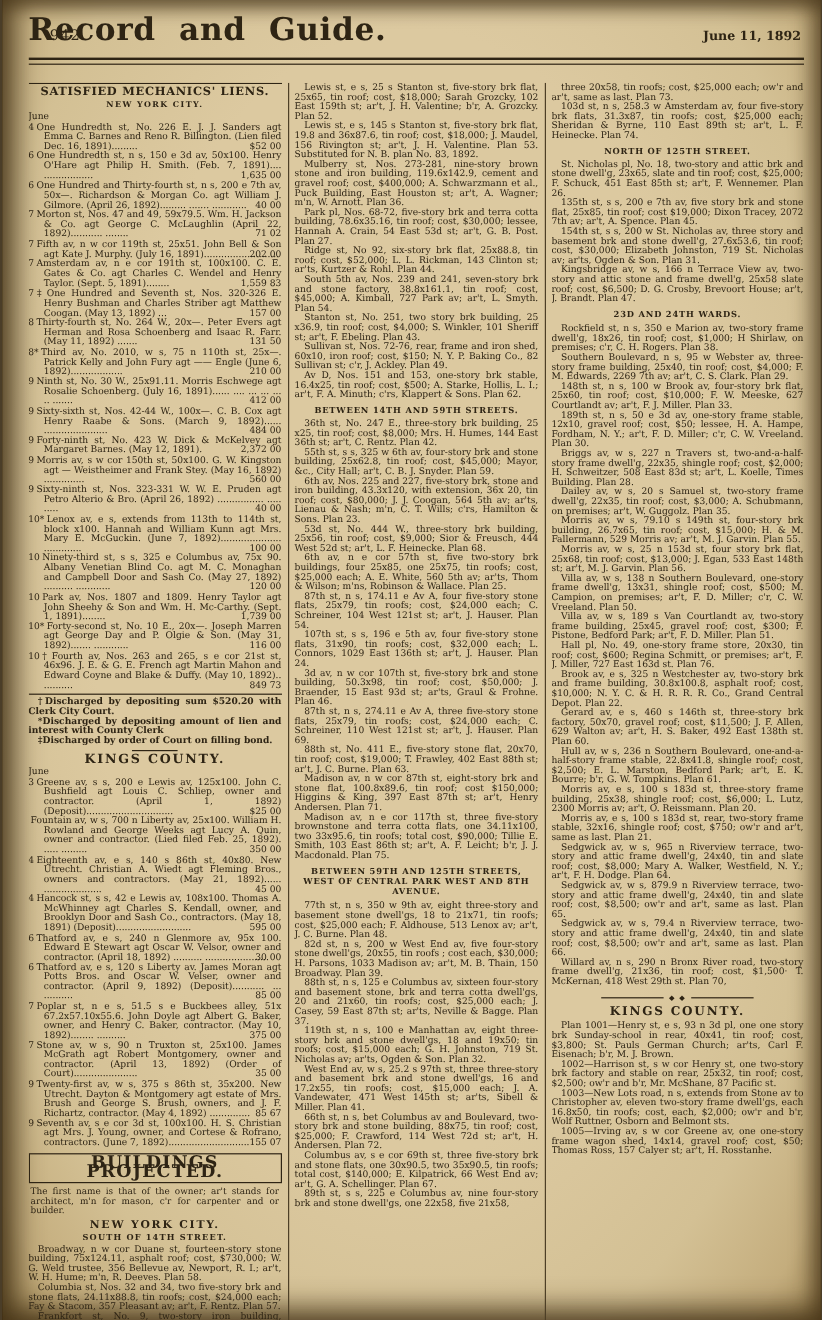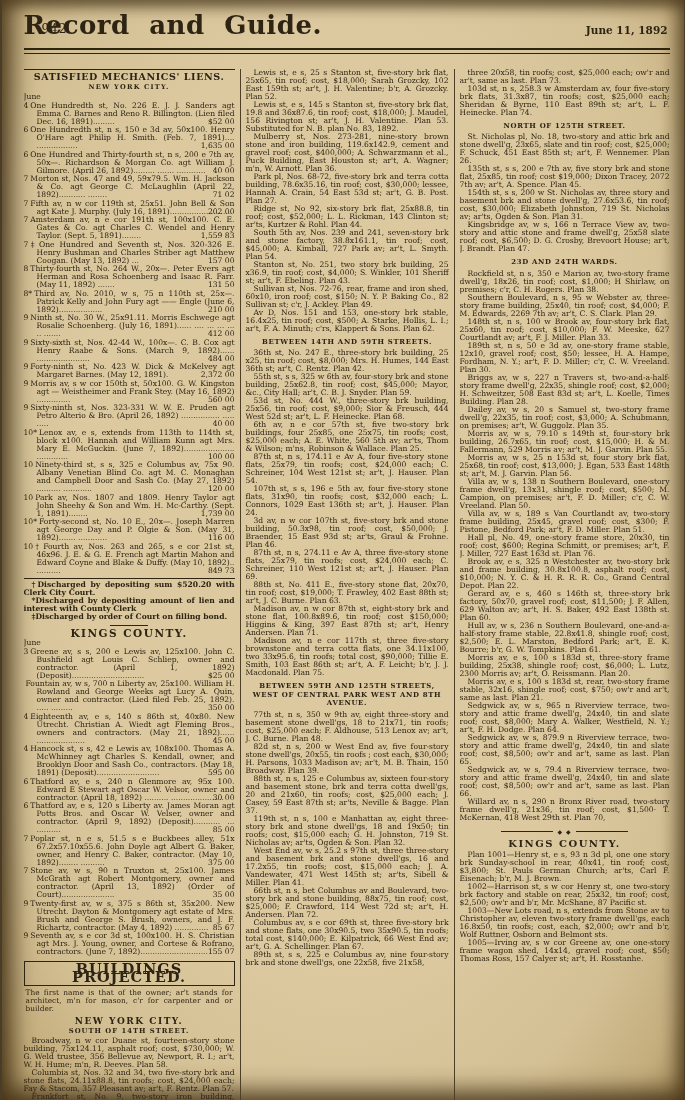--- a/index.html
+++ b/index.html
@@ -148,20 +148,21 @@
           <div class="blk t-p"><span class="btext">Mulberry st, Nos. 273-281, nine-story brown stone and iron building, 119.6x142.9, cement and gravel roof; cost, $400,000; A. Schwarzmann et al., Puck Building, East Houston st; ar't, A. Wagner; m'n, W. Arnott.  Plan 36.</span></div>
           <div class="blk t-p"><span class="btext">Park pl, Nos. 68-72, five-story brk and terra cotta building, 78.6x35.16, tin roof; cost, $30,000; lessee, Hannah A. Crain, 54 East 53d st; ar't, G. B. Post.  Plan 27.</span></div>
           <div class="blk t-p"><span class="btext">Ridge st, No 92, six-story brk flat, 25x88.8, tin roof; cost, $52,000; L. L. Rickman, 143 Clinton st; ar'ts, Kurtzer &amp; Rohl.  Plan 44.</span></div>
           <div class="blk t-p"><span class="btext">South 5th av, Nos. 239 and 241, seven-story brk and stone factory, 38.8x161.1, tin roof; cost, $45,000; A. Kimball, 727 Park av; ar't, L. Smyth.  Plan 54.</span></div>
           <div class="blk t-p"><span class="btext">Stanton st, No. 251, two story brk building, 25 x36.9, tin roof; cost, $4,000; S. Winkler, 101 Sheriff st; ar't, F. Ebeling.  Plan 43.</span></div>
           <div class="blk t-p"><span class="btext">Sullivan st, Nos. 72-76, rear, frame and iron shed, 60x10, iron roof; cost, $150; N. Y. P. Baking Co., 82 Sullivan st; c'r, J. Ackley.  Plan 49.</span></div>
           <div class="blk t-p"><span class="btext">Av D, Nos. 151 and 153, one-story brk stable, 16.4x25, tin roof; cost, $500; A. Starke, Hollis, L. I.; ar't, F. A. Minuth; c'rs, Klappert &amp; Sons. Plan 62.</span></div>
           <div class="blk t-h"><span class="btext">BETWEEN 14TH AND 59TH STREETS.</span></div>
           <div class="blk t-p"><span class="btext">36th st, No. 247 E., three-story brk building, 25 x25, tin roof; cost, $8,000; Mrs. H. Humes, 144 East 36th st; ar't, C. Rentz.  Plan 42.</span></div>
           <div class="blk t-p"><span class="btext">55th st, s s, 325 w 6th av, four-story brk and stone building, 25x62.8, tin roof; cost, $45,000; Mayor, &amp;c., City Hall; ar't, C. B. J. Snyder. Plan 59.</span></div>
+          <div class="blk t-p"><span class="btext">6th av, Nos. 225 and 227, five-story brk, stone and iron building, 43.3x120, with extension, 36x 20, tin roof; cost, $80,000; J. J. Coogan, 564 5th av; ar'ts, Lienau &amp; Nash; m'n, C. T. Wills; c'rs, Hamilton &amp; Sons.  Plan 23.</span></div>
           <div class="blk t-p"><span class="btext">53d st, No. 444 W., three-story brk building, 25x56, tin roof; cost, $9,000; Sior &amp; Freusch, 444 West 52d st; ar't, L. F. Heinecke.  Plan 68.</span></div>
           <div class="blk t-p"><span class="btext">6th av, n e cor 57th st, five two-story brk buildings, four 25x85, one 25x75, tin roofs; cost, $25,000 each; A. E. White, 560 5th av; ar'ts, Thom &amp; Wilson; m'ns, Robinson &amp; Wallace.  Plan 25.</span></div>
           <div class="blk t-p"><span class="btext">87th st, n s, 174.11 e Av A, four five-story stone flats, 25x79, tin roofs; cost, $24,000 each; C. Schreiner, 104 West 121st st; ar't, J. Hauser. Plan 54.</span></div>
           <div class="blk t-p"><span class="btext">107th st, s s, 196 e 5th av, four five-story stone flats, 31x90, tin roofs; cost, $32,000 each; L. Connors, 1029 East 136th st; ar't, J. Hauser.  Plan 24.</span></div>
           <div class="blk t-p"><span class="btext">3d av, n w cor 107th st, five-story brk and stone building, 50.3x98, tin roof; cost, $50,000; J. Braender, 15 East 93d st; ar'ts, Graul &amp; Frohne. Plan 46.</span></div>
           <div class="blk t-p"><span class="btext">87th st, n s, 274.11 e Av A, three five-story stone flats, 25x79, tin roofs; cost, $24,000 each; C. Schreiner, 110 West 121st st; ar't, J. Hauser. Plan 69.</span></div>
           <div class="blk t-p"><span class="btext">88th st, No. 411 E., five-story stone flat, 20x70, tin roof; cost, $19,000; T. Frawley, 402 East 88th st; ar't, J. C. Burne.  Plan 63.</span></div>
           <div class="blk t-p"><span class="btext">Madison av, n w cor 87th st, eight-story brk and stone flat, 100.8x89.6, tin roof; cost $150,000; Higgins &amp; King, 397 East 87th st; ar't, Henry Andersen.  Plan 71.</span></div>
           <div class="blk t-p"><span class="btext">Madison av, n e cor 117th st, three five-story brownstone and terra cotta flats, one 34.11x100, two 33x95.6, tin roofs; total cost, $90,000; Tillie E. Smith, 103 East 86th st; ar't, A. F. Leicht; b'r, J. J. Macdonald.  Plan 75.</span></div>
           <div class="blk t-h"><span class="btext">BETWEEN 59TH AND 125TH STREETS, WEST OF CENTRAL PARK WEST AND 8TH AVENUE.</span></div>

